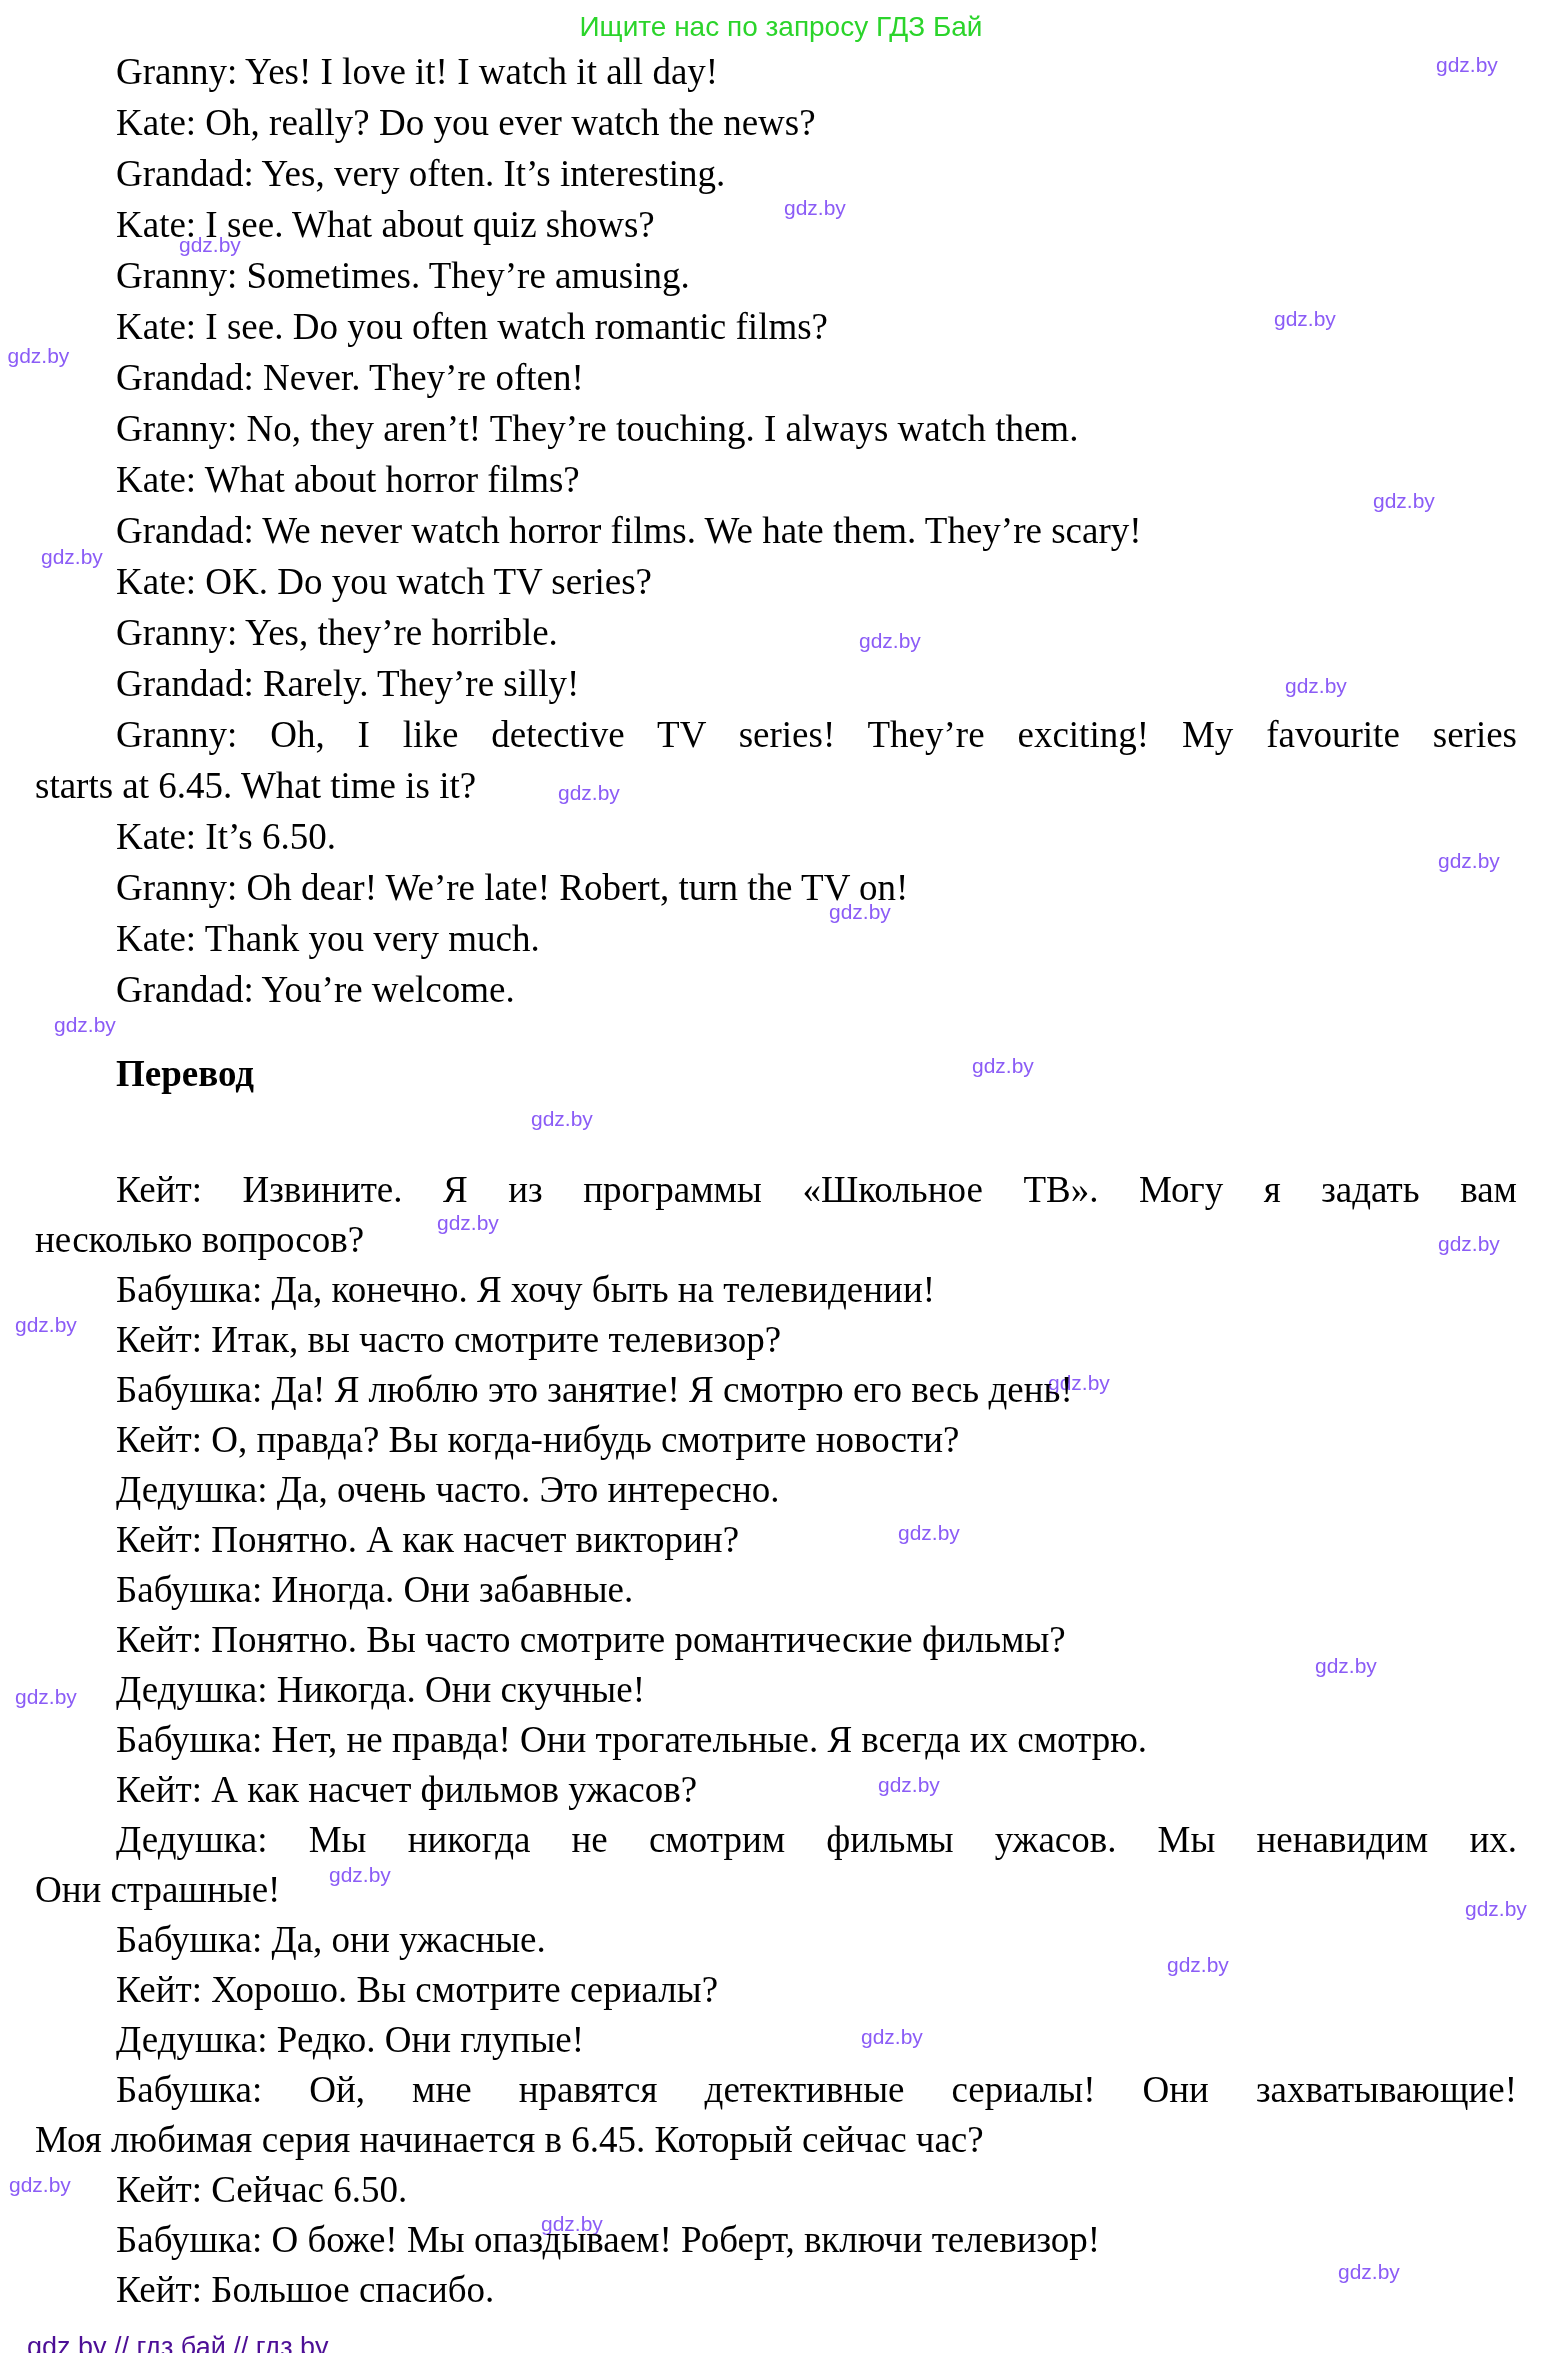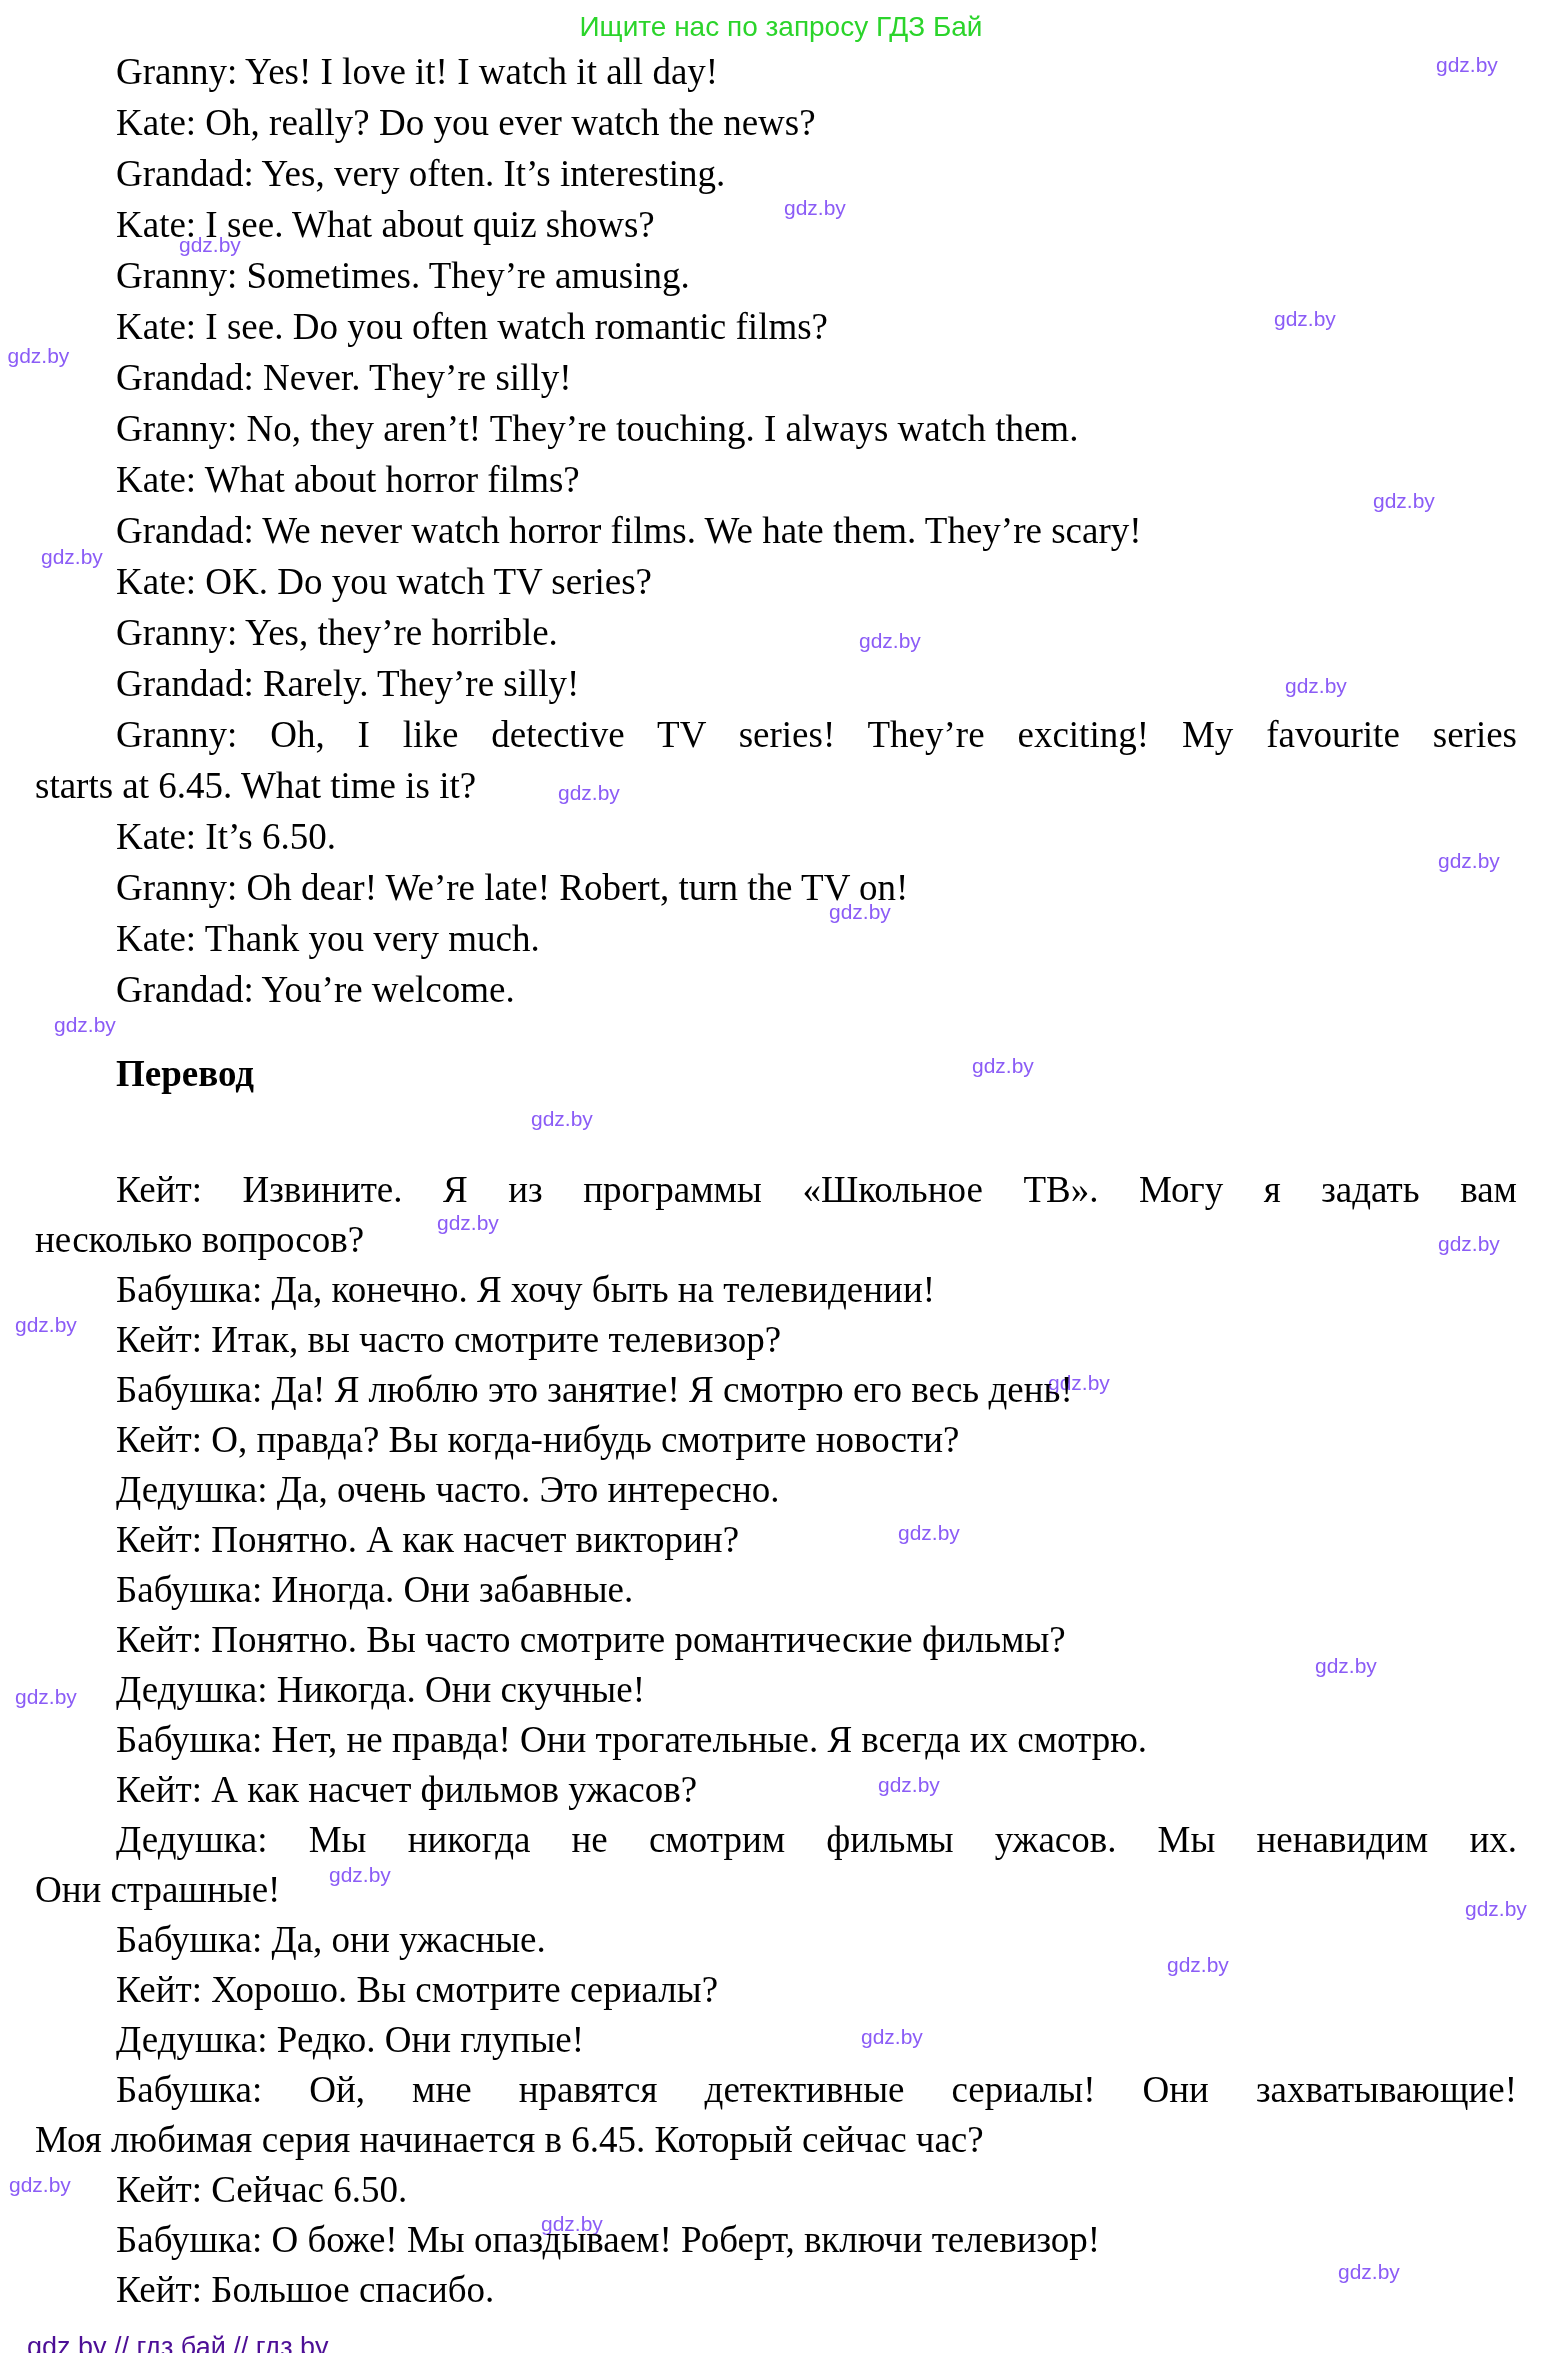--- a/index.html
+++ b/index.html
@@ -72,21 +72,21 @@
 </div>
 
 <main>
   <section class="en">
     <p class="ln">Granny: Yes! I love it! I watch it all day!</p>
     <p class="ln">Kate: Oh, really? Do you ever watch the news?</p>
     <p class="ln">Grandad: Yes, very often. It’s interesting.</p>
     <p class="ln">Kate: I see. What about quiz shows?</p>
     <p class="ln">Granny: Sometimes. They’re amusing.</p>
     <p class="ln">Kate: I see. Do you often watch romantic films?</p>
-    <p class="ln">Grandad: Never. They’re silly!</p>
+    <p class="ln">Grandad: Never. They’re often!</p>
     <p class="ln">Granny: No, they aren’t! They’re touching. I always watch them.</p>
     <p class="ln">Kate: What about horror films?</p>
     <p class="ln">Grandad: We never watch horror films. We hate them. They’re scary!</p>
     <p class="ln">Kate: OK. Do you watch TV series?</p>
     <p class="ln">Granny: Yes, they’re horrible.</p>
     <p class="ln">Grandad: Rarely. They’re silly!</p>
     <p class="ln jl">Granny: Oh, I like detective TV series! They’re exciting! My favourite series</p>
     <p class="ln ct">starts at 6.45. What time is it?</p>
     <p class="ln">Kate: It’s 6.50.</p>
     <p class="ln">Granny: Oh dear! We’re late! Robert, turn the TV on!</p>

